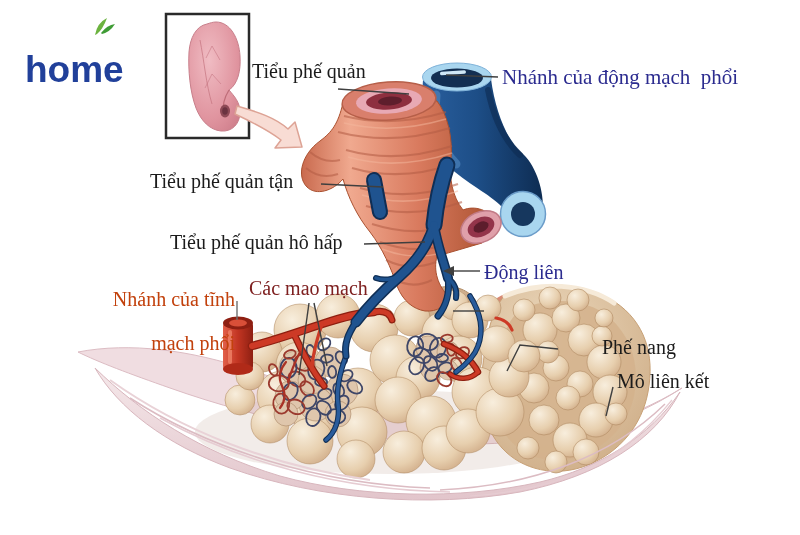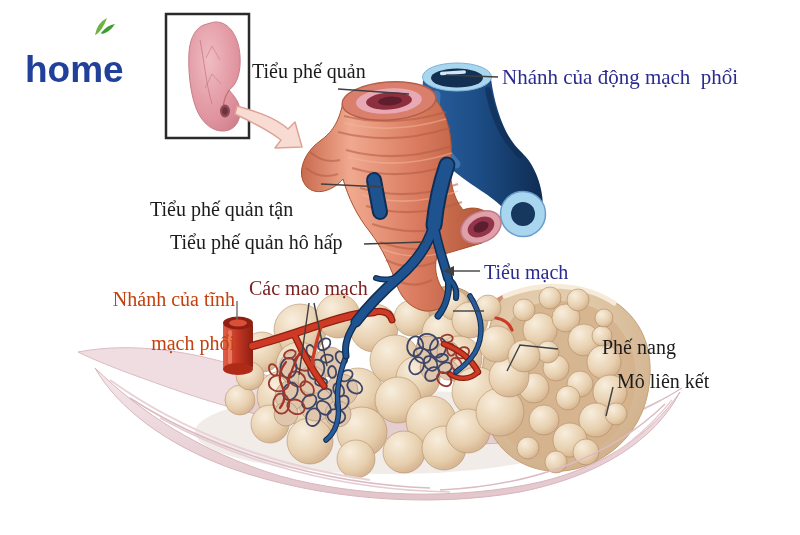--- a/index.html
+++ b/index.html
@@ -350,23 +350,23 @@
   <div id="logo">
     <span class="home">home</span>
     <svg width="26" height="22" viewBox="0 0 26 22">
       <path d="M 4,20 Q 6,8 16,3 Q 12,14 6,19 Z" fill="#6cb33f"></path>
       <path d="M 10,18 Q 16,10 24,9 Q 19,17 11,19 Z" fill="#3f9c35"></path>
     </svg>
   </div>
 
   <div class="lbl" style="left:252px;top:60px;">Tiểu phế quản</div>
   <div class="lbl navy" style="left:502px;top:66px;font-size:21px;">Nhánh của động mạch  phổi</div>
-  <div class="lbl" style="left:150px;top:170px;margin-top:28px;">Tiểu phế quản tận</div>
+  <div class="lbl" style="left:150px;top:170px;">Tiểu phế quản tận</div>
   <div class="lbl" style="left:170px;top:231px;">Tiểu phế quản hô hấp</div>
   <div class="lbl red right" style="left:90px;top:266px;width:145px;">
     <span>Nhánh của tĩnh</span><br>
     <span>mạch phổi</span>
   </div>
   <div class="lbl maroon" style="left:249px;top:277px;">Các mao mạch</div>
-  <div class="lbl navy" style="left:484px;top:261px;">Tiểu mạch</div>
+  <div class="lbl navy" style="left:484px;top:261px;">Động liên</div>
   <div class="lbl" style="left:565px;top:336px;margin-left:37px;">Phế nang</div>
   <div class="lbl" style="left:617px;top:370px;">Mô liên kết</div>
 </div>
 
 </body></html>

